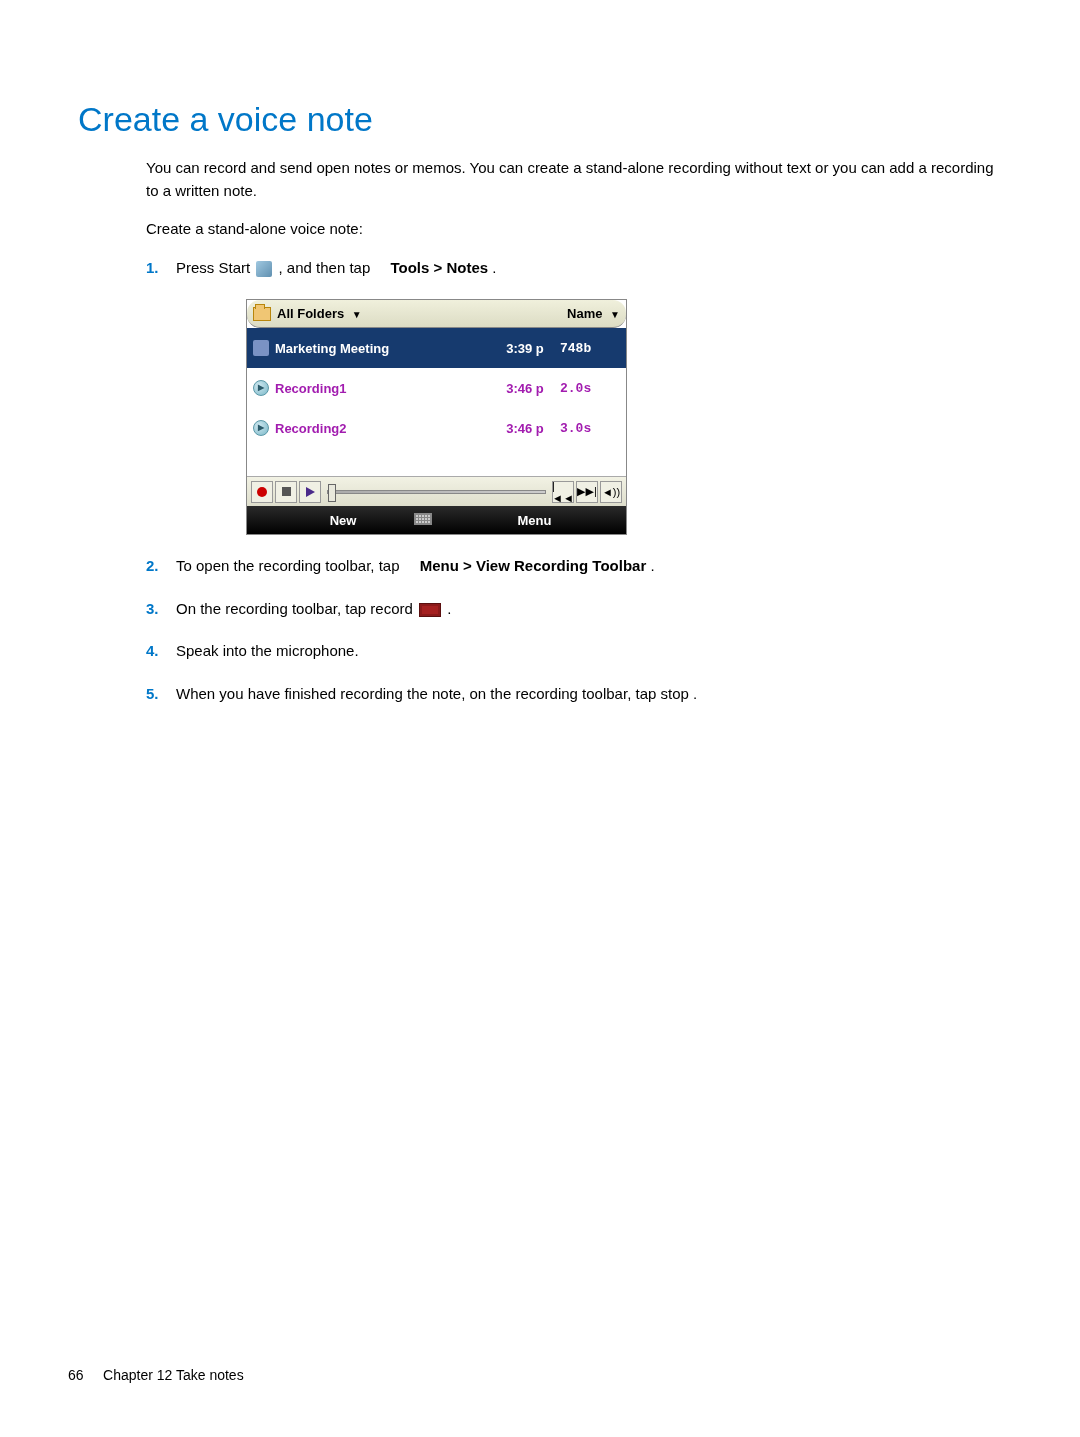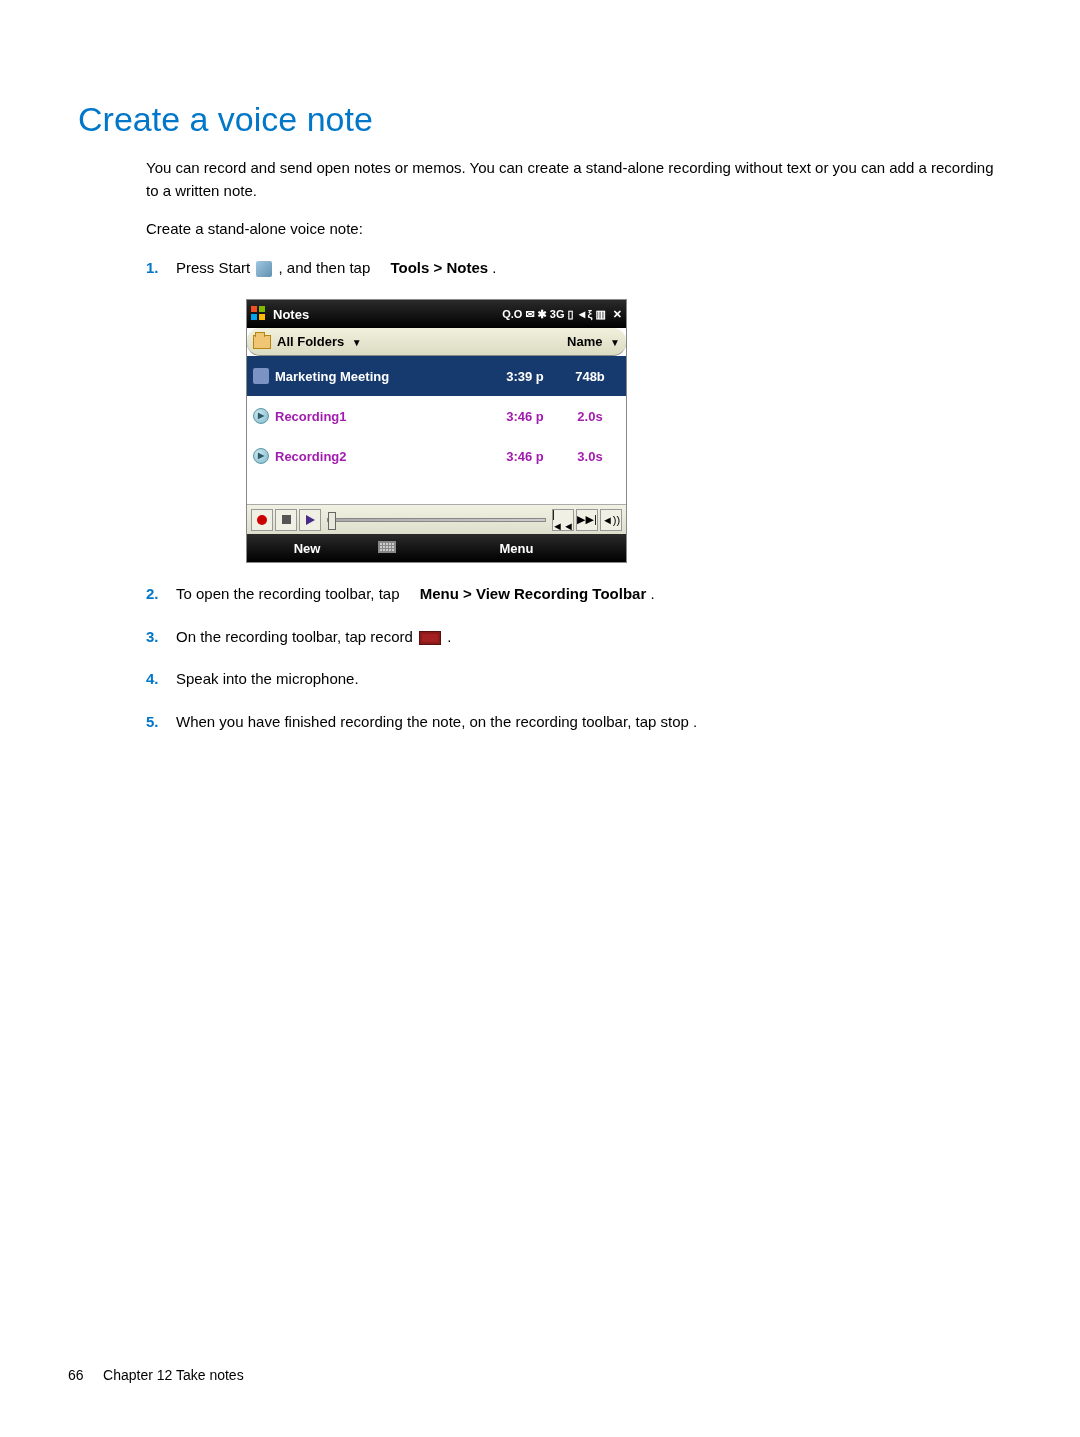--- a/index.html
+++ b/index.html
@@ -156,21 +156,21 @@
     background: radial-gradient(circle at 35% 35%, #d0e8f0, #7ab8c8);
     border:1px solid #5a98a8;
     position:relative;
   }
   .audio-icon::after {
     content:'▶'; position:absolute; font-size:8px; color:#2a5a6a;
     left:4px; top:2px;
   }
   .row-name { flex:1; }
   .row-time { width:70px; text-align:center; }
-  .row-size { width:60px; text-align:center; }
+  .row-size { width:60px; text-align:left;font-family:Liberation Mono, monospace; }
 
   .rec-toolbar {
     background: linear-gradient(to bottom, #f2f2e4 0%, #dedecc 100%);
     height: 30px;
     display:flex;
     align-items:center;
     padding: 0 4px;
     gap: 2px;
     border-top:1px solid #aaa;
   }
@@ -199,20 +199,21 @@
   }
 
   .device-menubar {
     background: linear-gradient(to bottom, #2a2a2a 0%, #000 100%);
     color:#fff;
     height:28px;
     display:flex;
     align-items:center;
     font-weight:bold;
     font-size:13px;
+    padding-left:36px;
   }
   .menu-new { width:120px; text-align:center; }
   .menu-kbd {
     width:40px; text-align:center; font-size:14px;
   }
   .kbd-icon {
     display:inline-block; width:18px; height:12px;
     background:#ccc; border:1px solid #888;
     background-image:
       linear-gradient(#888 1px, transparent 1px),
@@ -245,39 +246,20 @@
       <div class="step-text">
         <span>Press Start </span>
         <span class="inline-icon start-icon"></span>
         <span>, and then tap </span>
         <b>Tools &gt; Notes</b>
         <span>.</span>
       </div>
     </div>
 
     <div class="device">
-      <div class="device-titlebar">
-        <span class="win-flag">
-          <span class="wf1"></span>
-            <span class="wf2"></span>
-            <span class="wf3"></span>
-            <span class="wf4"></span>
-        </span>
-        <span class="title-text">Notes</span>
-        <span class="status-icons">
-          <span>Q.O</span>
-          <span>✉</span>
-          <span>✱</span>
-          <span>3G</span>
-          <span>▯</span>
-          <span>◄ξ</span>
-          <span>▥</span>
-          <span class="close-x">✕</span>
-        </span>
-      </div>
 
       <div class="device-header">
         <span class="folder-icon"></span>
         <span class="dropdown-label">
           <span>All Folders</span>
           <span class="drop-arrow">▼</span>
         </span>
         <span>
           <span>Name</span>
           <span class="drop-arrow">▼</span>

